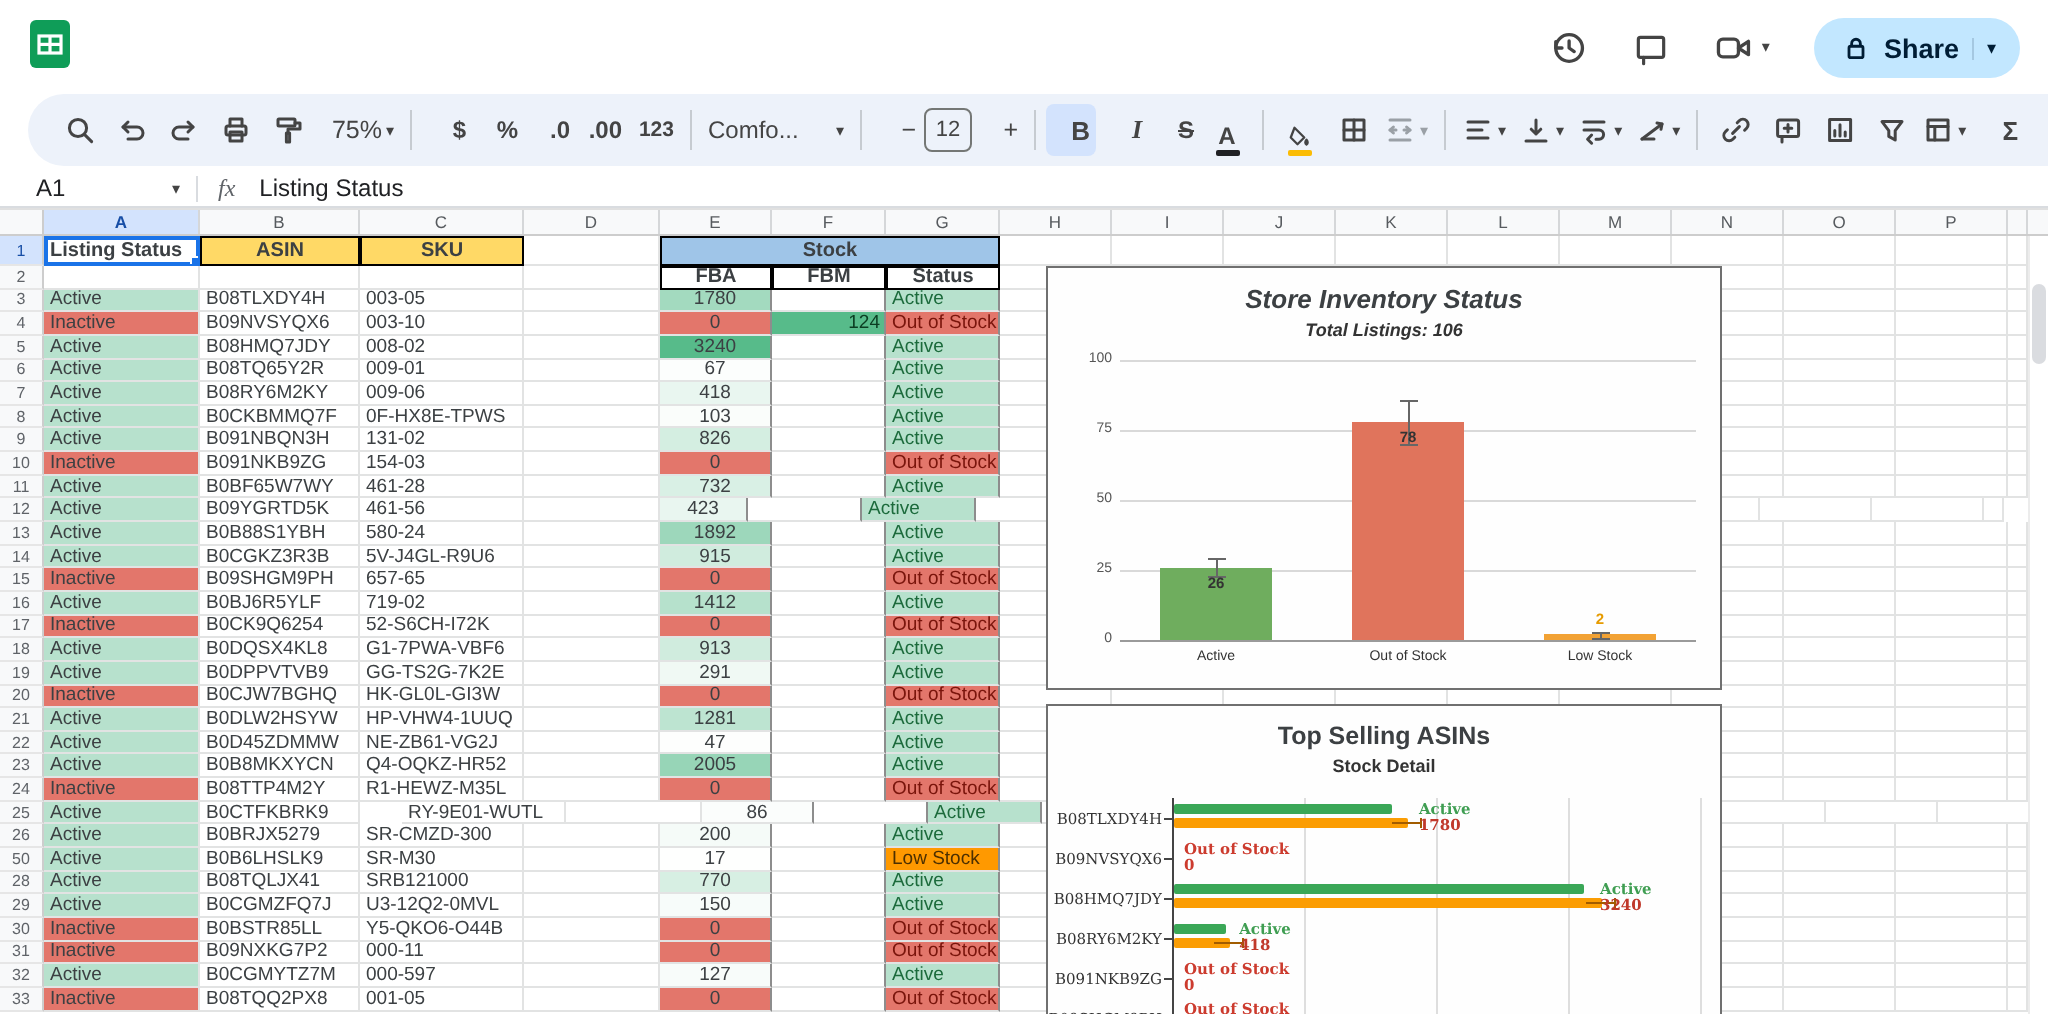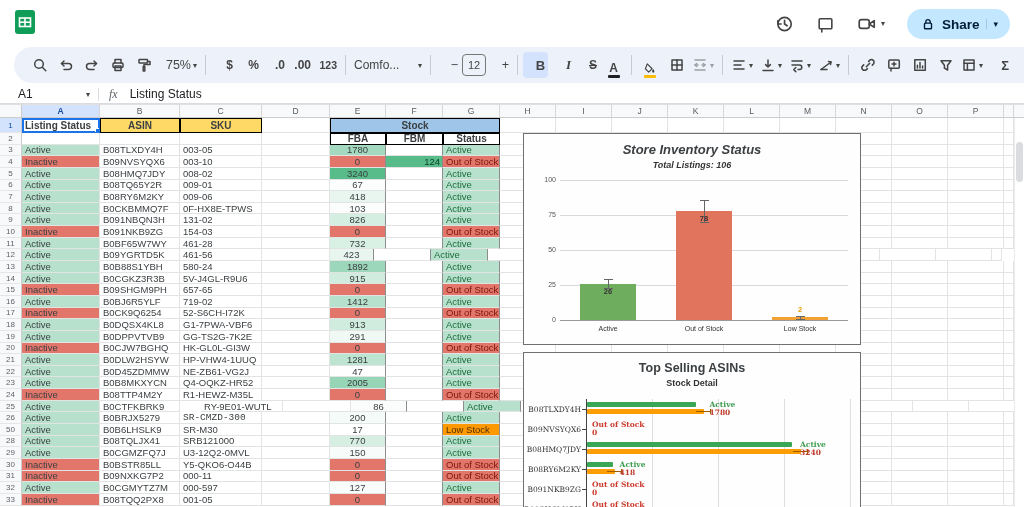--- a/index.html
+++ b/index.html
@@ -813,21 +813,21 @@
           <div class="cell" style="width: 56px;"></div>
           <div class="cell" style="width: 56px;"></div>
           <div class="cell" style="width: 56px;"></div>
           <div class="cell" style="width: 56px;"></div>
           <div class="cell" style="width: 10px;"></div>
         </div>
         <div class="row" style="height: 11.65px;">
           <div class="rownum">26</div>
           <div class="cell" style="width: 78px; background: rgb(183, 225, 205);">Active</div>
           <div class="cell" style="width: 80px;">B0BRJX5279</div>
-          <div class="cell" style="width: 82px; font-family: Liberation Mono, monospace;">SR-CMZD-300</div>
+          <div class="cell" style="width: 82px;">SR-CMZD-300</div>
           <div class="cell" style="width: 68px;"></div>
           <div class="cell c-center stockline" style="width: 56px; background: rgb(245, 251, 248);">200</div>
           <div class="cell c-right stockline" style="width: 57px;"></div>
           <div class="cell stockline" style="width: 57px; background: rgb(183, 225, 205); color: rgb(28, 107, 60);">Active</div>
           <div class="cell" style="width: 56px;"></div>
           <div class="cell" style="width: 56px;"></div>
           <div class="cell" style="width: 56px;"></div>
           <div class="cell" style="width: 56px;"></div>
           <div class="cell" style="width: 56px;"></div>
           <div class="cell" style="width: 56px;"></div>

